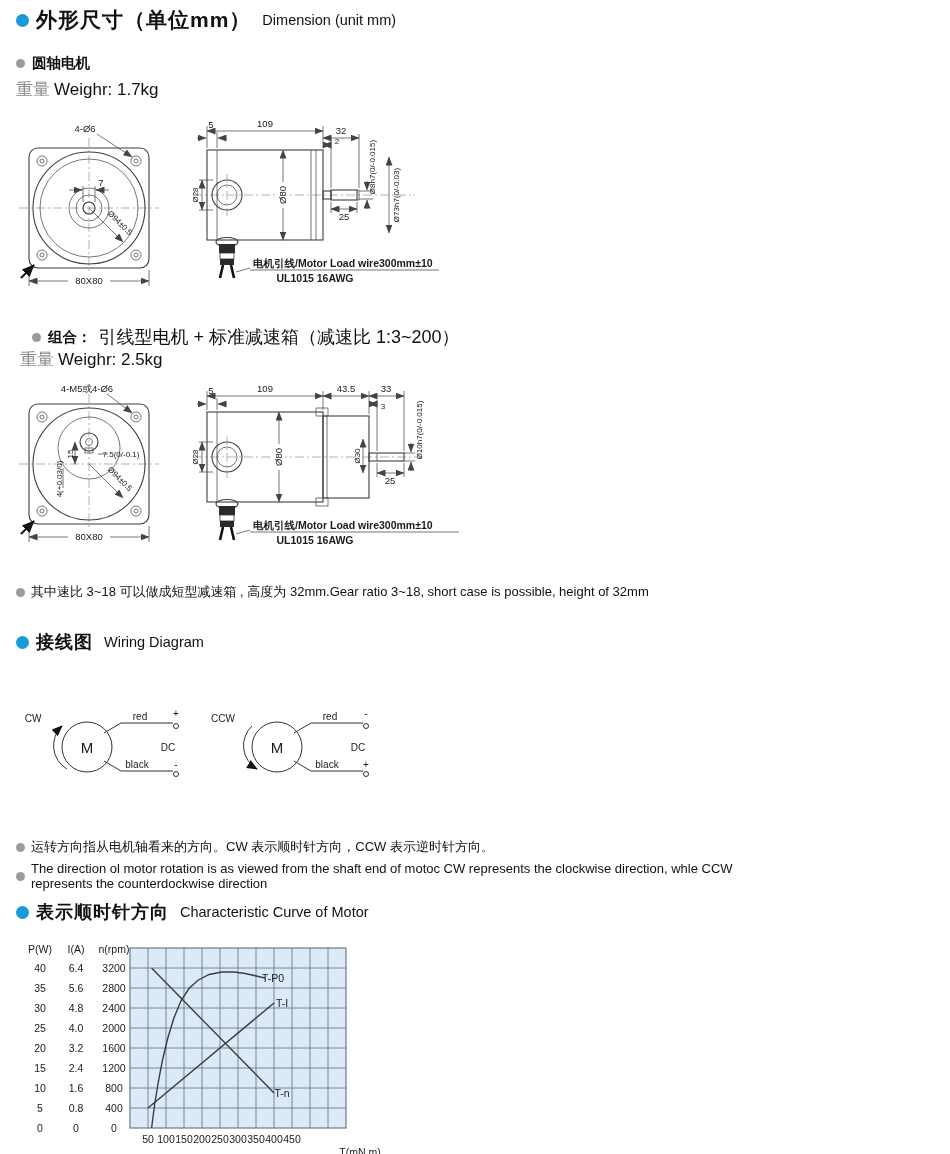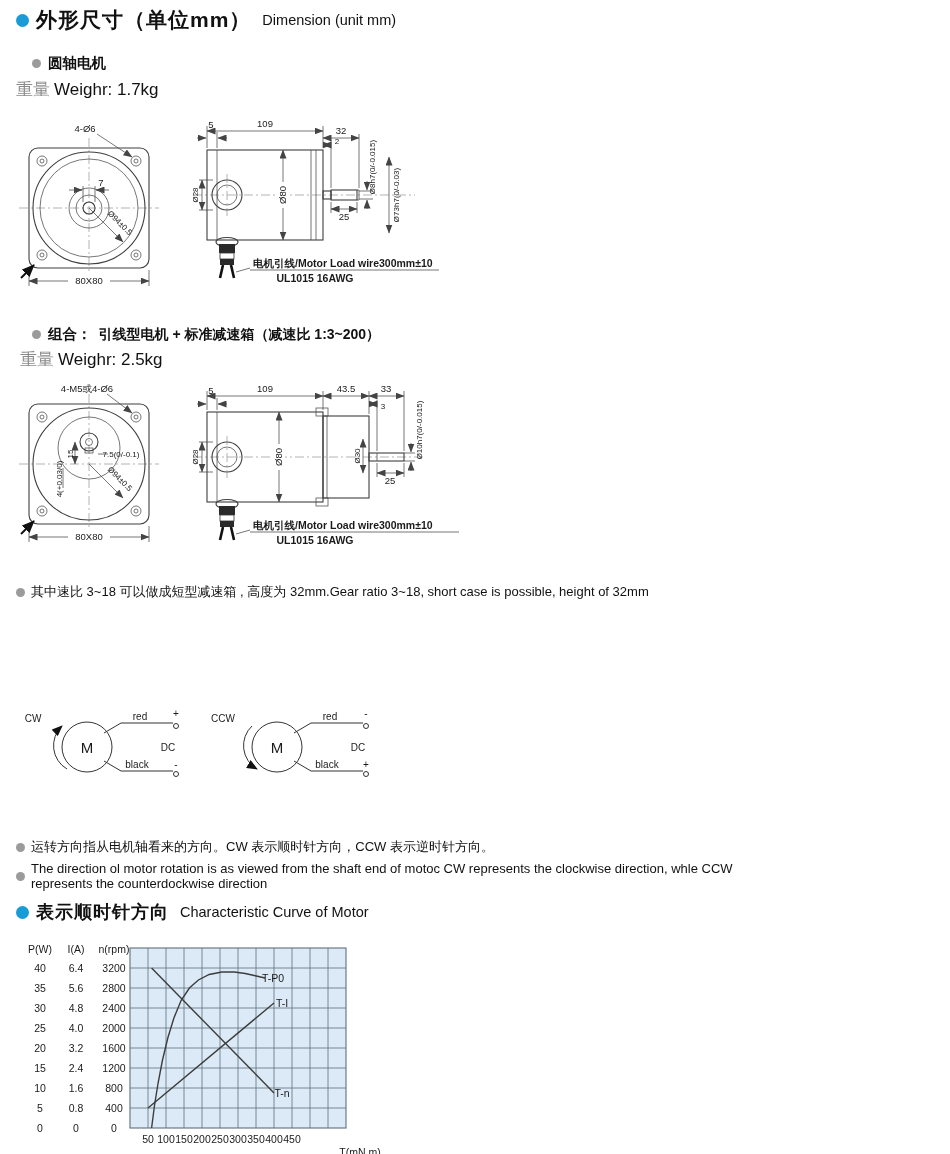--- a/index.html
+++ b/index.html
@@ -7,21 +7,21 @@
   body{font-family:"Liberation Sans",sans-serif;color:#111}
   .page{position:relative;width:789px;height:1154px;background:#ffffff;overflow:hidden}
   .abs{position:absolute}
   .hrow{display:flex;align-items:center;gap:7px}
   .dot-b{width:13px;height:13px;border-radius:50%;background:#199bd7;flex:0 0 auto}
   .dot-g{width:9px;height:9px;border-radius:50%;background:#9b9b9b;flex:0 0 auto}
   .t-zh-xl{font-size:21px;font-weight:bold;letter-spacing:1px}
   .t-en-l{font-size:14.5px;font-weight:normal;margin-left:4px}
   .t-zh-lg{font-size:18px;font-weight:bold;letter-spacing:1px}
   .t-zh-md{font-size:14.5px;font-weight:bold}
-  .t-plain{font-size:14px;font-weight:bold}
+  .t-plain{font-size:18px;font-weight:normal}
   .weight{font-size:17px}
   .weight .zh{color:#8a8a8a;margin-right:4px}
   .note{display:flex;align-items:center;gap:6px;font-size:13px}
   svg text{font-family:"Liberation Sans",sans-serif;fill:#1a1a1a}
   .dim{font-size:9.5px;text-anchor:middle}
   .dims{font-size:8px;text-anchor:middle}
   .wire-lbl{font-size:10.5px;font-weight:bold}
   .draw{stroke:#3f3f3f;fill:none;stroke-width:1.1}
   .thin{stroke:#4a4a4a;fill:none;stroke-width:.75}
   .cl{stroke:#808080;stroke-width:.6;stroke-dasharray:9 3 2 3;fill:none}
@@ -34,21 +34,21 @@
 <body>
 
 <div class="page">
 
   <div class="abs hrow" style="left:16px;top:6px">
     <span class="dot-b"></span>
     <span class="t-zh-xl">外形尺寸（单位mm）</span>
     <span class="t-en-l">Dimension (unit mm)</span>
   </div>
 
-  <div class="abs hrow" style="left:32px;top:54px">
+  <div class="abs hrow" style="left:16px;top:54px">
     <span class="dot-g"></span>
     <span class="t-zh-md">圆轴电机</span>
   </div>
 
   <div class="abs weight" style="left:16px;top:78px">
     <span class="zh">重量</span><span>Weighr: 1.7kg</span>
   </div>
 
   <svg class="abs" style="left:15px;top:112px" width="430" height="185" viewBox="0 0 430 185">
     <defs>
@@ -290,20 +290,25 @@
       <text class="wire-lbl" x="238" y="147">电机引线/Motor Load wire300mm±10</text>
       <text class="wire-lbl" x="300" y="162" text-anchor="middle">UL1015 16AWG</text>
     </g>
   </svg>
 
   <div class="abs note" style="left:16px;top:583px">
     <span class="dot-g"></span>
     <span>其中速比 3~18 可以做成短型减速箱 , 高度为 32mm.Gear ratio 3~18, short case is possible, height of 32mm</span>
   </div>
 
+  <div class="abs hrow" style="left:16px;top:630px">
+    <span class="dot-b"></span>
+    <span class="t-zh-lg">接线图</span>
+    <span class="t-en-l">Wiring Diagram</span>
+  </div>
 
   <svg class="abs" style="left:15px;top:700px" width="370" height="95" viewBox="0 0 370 95">
     <defs>
       <marker id="wa" markerWidth="11" markerHeight="9" refX="10" refY="4.5" orient="auto" markerUnits="userSpaceOnUse">
           <path d="M0,0 L11,4.5 L0,9 Z" fill="#111"></path>
         </marker>
     </defs>
 
     <g>
       <text class="wt" x="18" y="22">CW</text>

